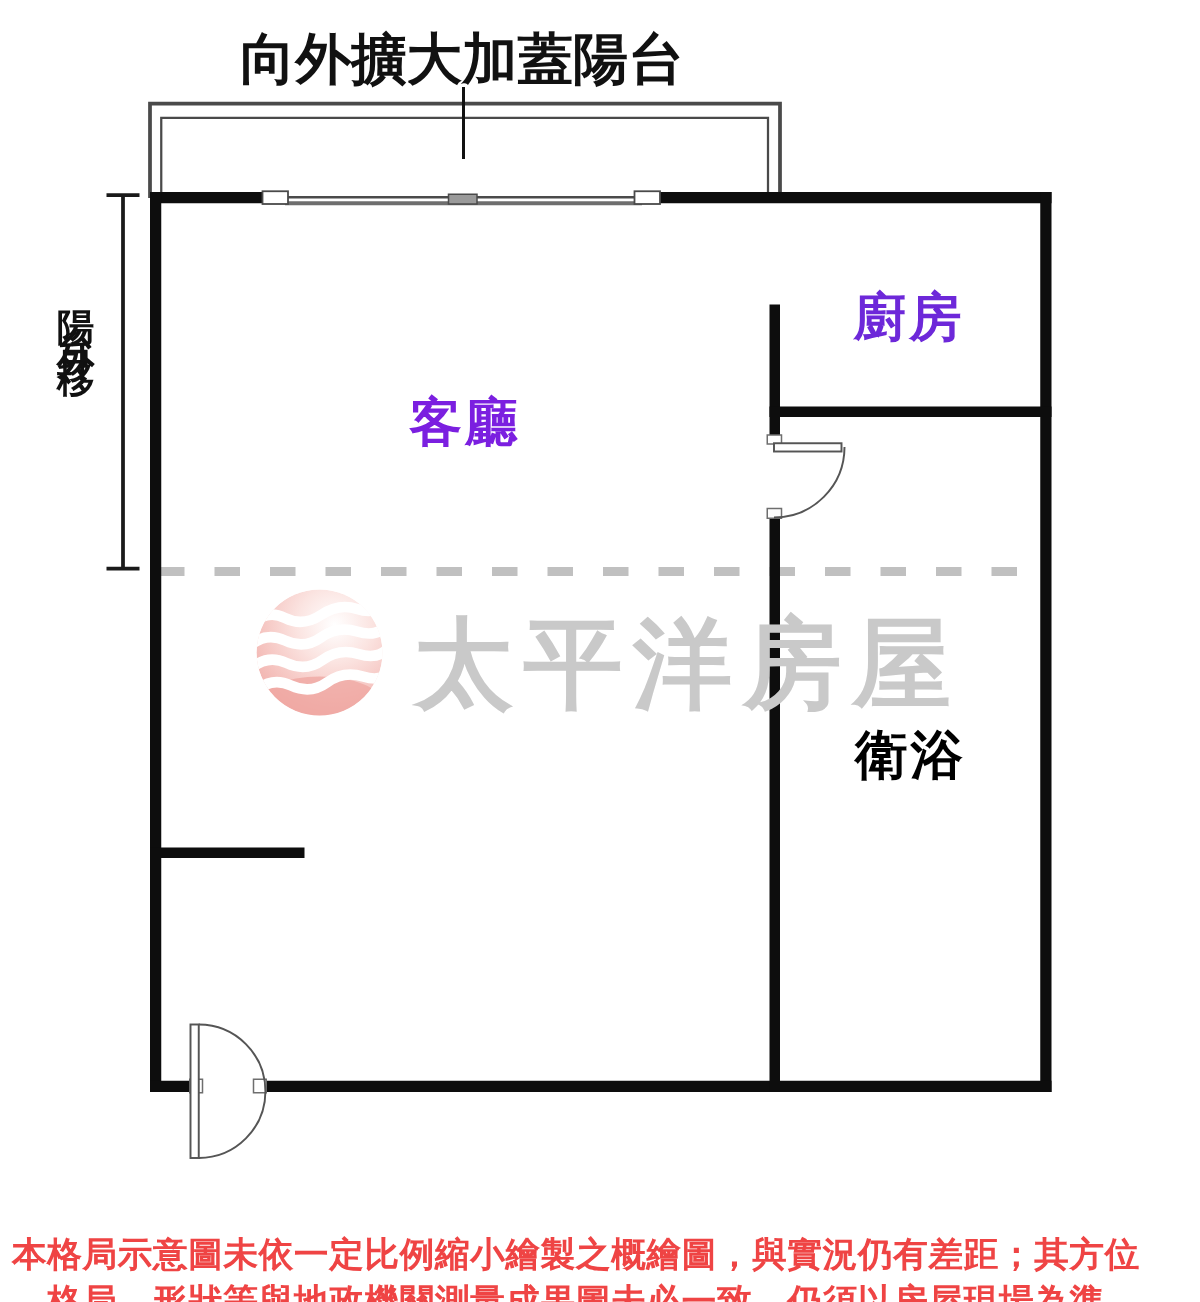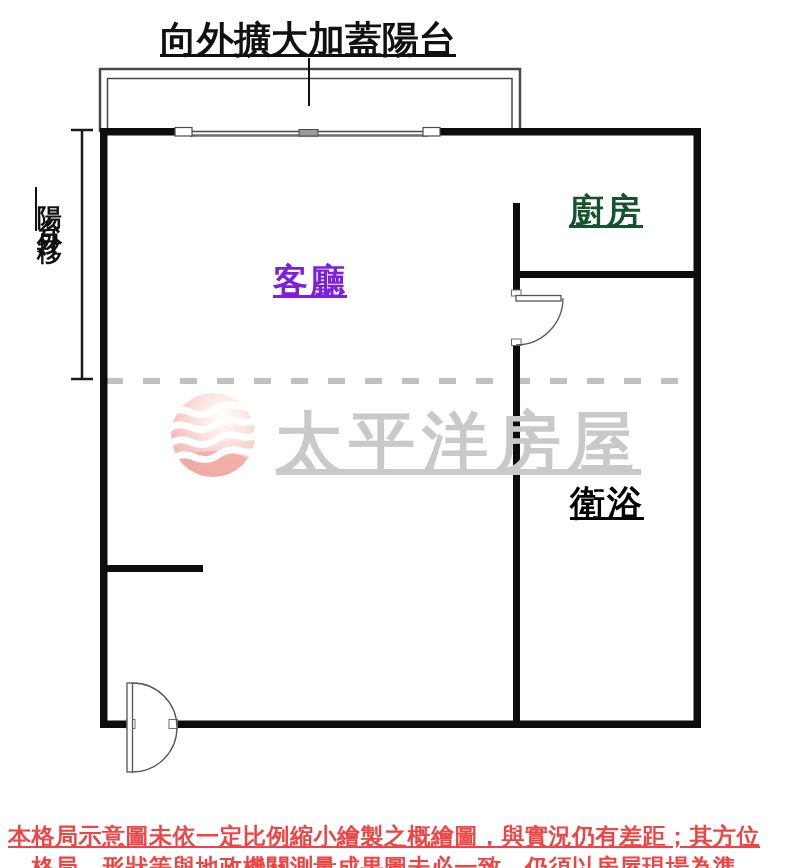--- a/index.html
+++ b/index.html
@@ -1,33 +1,33 @@
 <!DOCTYPE html>
 <html><head>
 <meta charset="utf-8">
 <style>
   html,body{margin:0;padding:0;background:#fff;}
   .canvas{
     position:relative;width:800px;height:868px;background:#ffffff;
     font-family:"Liberation Sans","DejaVu Sans",sans-serif;overflow:hidden;
   }
   .plan-svg{position:absolute;left:0;top:0;width:800px;height:868px;}
-  .abs{position:absolute;white-space:nowrap;text-decoration:underline;}
+  .abs{position:absolute;white-space:nowrap;}
   .plan-title{
     left:160px;top:15px;width:292px;text-align:center;
     font-size:37px;font-weight:bold;color:#111;letter-spacing:0px;
   }
   .side-note{
     left:34px;top:187px;height:150px;
     writing-mode:vertical-rl;text-orientation:upright;
     font-size:25px;font-weight:bold;color:#111;letter-spacing:11px;
   }
   .room-label{font-size:35px;font-weight:bold;letter-spacing:2px;}
   .room-living {left:273px;top:258px;color:#7B1FE0;}
-  .room-kitchen{left:569px;top:188px;color:#14532d;text-align:right;}
+  .room-kitchen{left:569px;top:188px;color:#6d28d9;text-align:right;}
   .room-bath   {left:570px;top:480px;color:#000000;}
   .room-bedroom{left:317px;top:566px;color:#1A1ADF;}
   .watermark-text{
     left:276px;top:398px;
     font-family:"DejaVu Serif","Liberation Serif",serif;
     font-size:66px;font-weight:bold;color:#C9C9C9;letter-spacing:7px;
   }
   .disclaimer{
     left:8px;top:791px;width:786px;white-space:normal;
     font-size:23px;font-weight:bold;color:#ef4444;line-height:31px;letter-spacing:0.5px;margin-top:30px;

